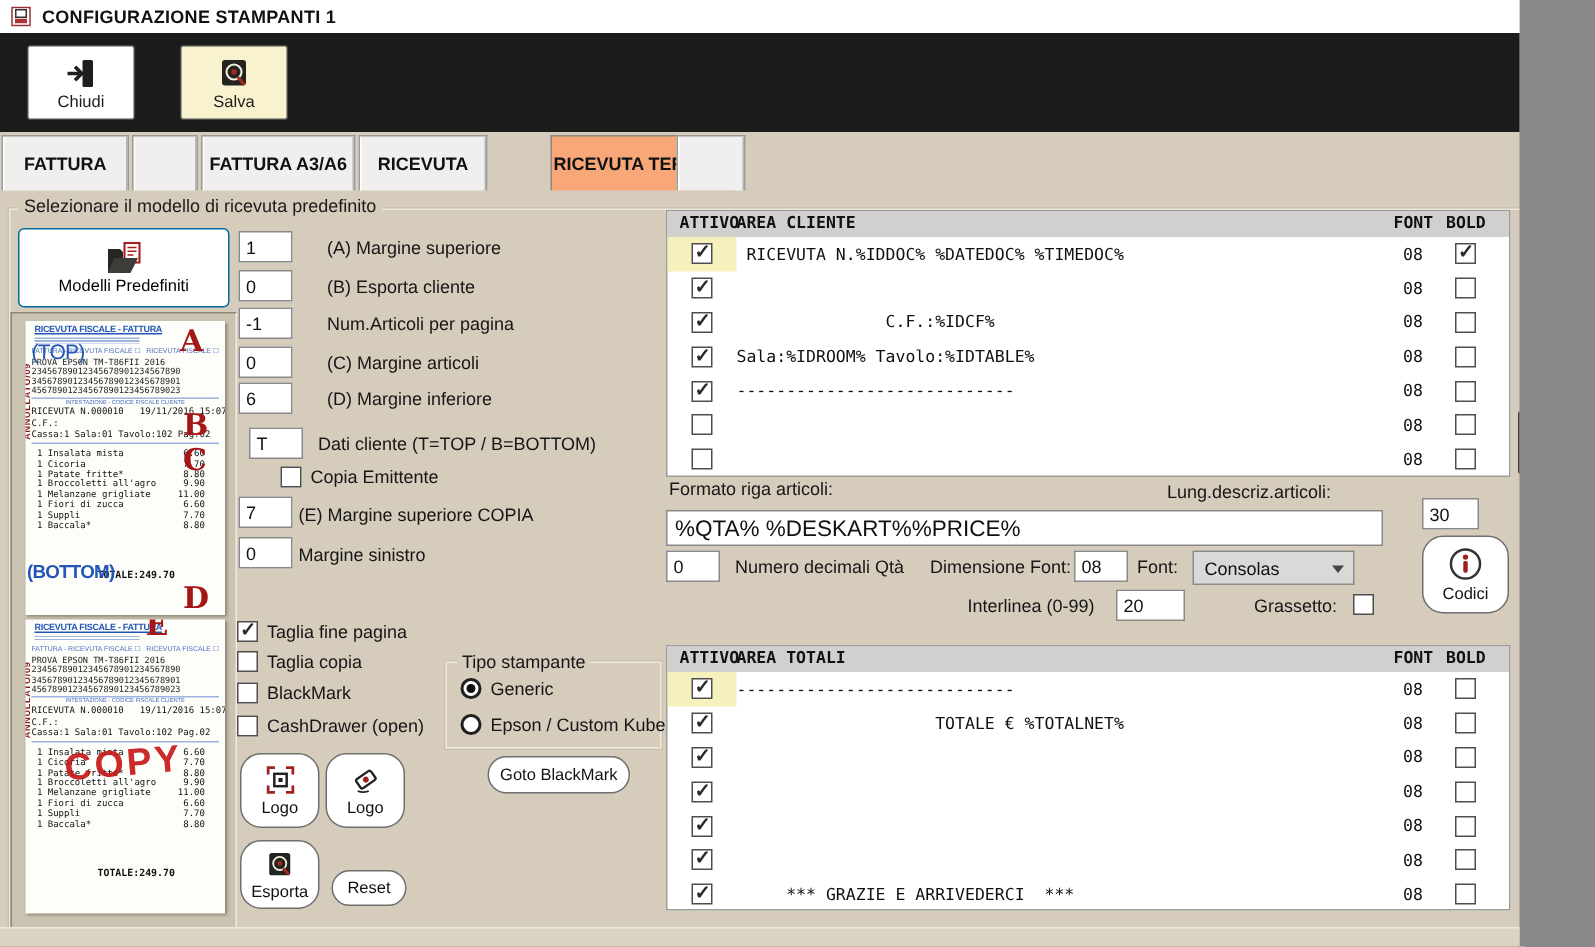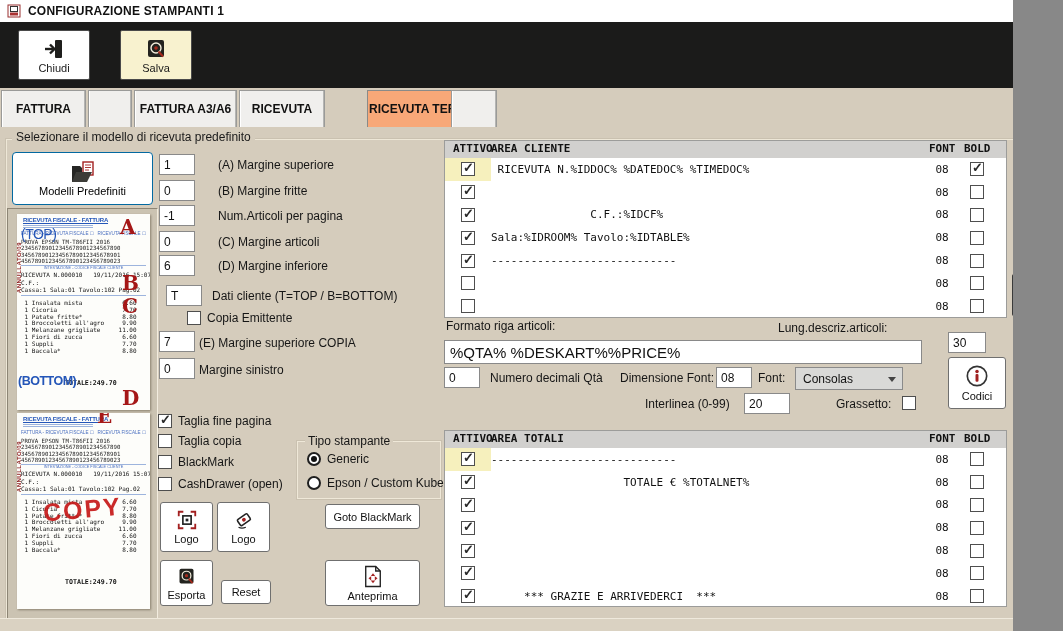--- a/index.html
+++ b/index.html
@@ -21,21 +21,21 @@
   .tab { position:absolute; top:90px; height:37px; background:#f0efed; border:1px solid #9a9a98; border-bottom:none; box-shadow:inset -1px 0 0 #b5b5b3, inset 1px 0 0 #fff; display:flex; align-items:center; justify-content:center; font-size:12px; font-weight:700; color:#111; cursor:pointer; }
   .tab.active { background:#f8a878; box-shadow:none; border-color:#8a8a88;margin-left:40px; }
 
   
   .groupbox { position:absolute; left:6px; top:139px; width:1050px; height:484px; border:1px solid #eee7d7; box-shadow:0 0 0 1px rgba(170,160,140,.25); }
   .gcaption { position:absolute; left:12px; top:130px; font-size:12px; color:#1a1a1a; background:#d5ccbc; padding:0 4px; }
 
   
   .lbl { position:absolute; font-size:12px; color:#161616; white-space:nowrap; }
   .numin { position:absolute; width:36px; height:21px; background:#fff; border:1px solid #898989; font-size:12px; font-family:"Liberation Sans",sans-serif; padding:1px 4px; color:#111; }
-  .btn { position:absolute; background:#fff; border:1px solid #6f6f6f; border-radius:3px; display:flex; flex-direction:column; align-items:center; justify-content:center; gap:2px; font-size:11px; color:#111; cursor:pointer; }
+  .btn { position:absolute; background:#fff; border:1px solid #6f6f6f; border-radius:14px; display:flex; flex-direction:column; align-items:center; justify-content:center; gap:2px; font-size:11px; color:#111; cursor:pointer; }
   .ck { display:inline-block; width:14px; height:14px; background:#fff; border:1px solid #4e4e4e; position:relative; cursor:pointer; flex:none; }
   .ck.on::after { content:"✓"; position:absolute; left:1px; top:-3px; font-size:13px; font-weight:700; color:#2a2a2a; }
   .ckrow { position:absolute; display:flex; align-items:center; gap:6px; font-size:12px; color:#161616; white-space:nowrap; }
   .radio { display:inline-block; width:14px; height:14px; border:2px solid #1f1f1f; border-radius:50%; background:#fff; position:relative; flex:none; cursor:pointer; }
   .radio.on::after { content:""; position:absolute; left:2px; top:2px; width:6px; height:6px; border-radius:50%; background:#111; }
 
   
   .modelli { position:absolute; left:12px; top:152px; width:141px; height:53px; background:#fff; border:1px solid #0369a1; border-radius:4px; display:flex; flex-direction:column; align-items:center; justify-content:center; gap:2px; font-size:11px; cursor:pointer; }
   .rpanel { position:absolute; left:7px; top:208px; width:151px; height:415px; background:#cbc3b2; border-top:1px solid #8d8575; border-left:1px solid #8d8575; border-right:1px solid #f2ecdf; border-bottom:1px solid #f2ecdf; }
   .receipt { position:absolute; left:9px; width:133px; height:196px; background:#fdfdfa; box-shadow:1px 1px 2px rgba(60,50,30,.45); overflow:hidden; }
@@ -212,21 +212,21 @@
         <span>249.70</span>
       </div>
       <span class="r-letter" style="left:80px;top:-9px;">E</span>
       <div class="r-copy">COPY</div>
     </div>
   </div>
 
   <input class="numin" style="left: 159px; top: 154px;" value="1">
   <span class="lbl" style="left:218px;top:158px;">(A) Margine superiore</span>
   <input class="numin" style="left: 159px; top: 180px;" value="0">
-  <span class="lbl" style="left:218px;top:184px;">(B) Margine fritte</span>
+  <span class="lbl" style="left:218px;top:184px;">(B) Esporta cliente</span>
   <input class="numin" style="left: 159px; top: 205px;" value="-1">
   <span class="lbl" style="left:218px;top:209px;">Num.Articoli per pagina</span>
   <input class="numin" style="left: 159px; top: 231px;" value="0">
   <span class="lbl" style="left:218px;top:235px;">(C) Margine articoli</span>
   <input class="numin" style="left: 159px; top: 255px;" value="6">
   <span class="lbl" style="left:218px;top:259px;">(D) Margine inferiore</span>
   <input class="numin" style="left: 166px; top: 285px;" value="T">
   <span class="lbl" style="left:212px;top:289px;">Dati cliente (T=TOP / B=BOTTOM)</span>
 
   <div class="ckrow" style="left:187px;top:311px;">
@@ -293,31 +293,20 @@
     <span class="radio on"></span>
     <span>Generic</span>
   </div>
   <div class="ckrow" style="left:307px;top:476px;">
     <span class="radio"></span>
     <span>Epson / Custom Kube</span>
   </div>
 
   <div class="btn" style="left:325px;top:504px;width:95px;height:25px;">
     <span>Goto BlackMark</span>
-  </div>
-  <div class="btn" style="left:325px;top:560px;width:95px;height:46px;">
-    <svg width="20" height="23" viewBox="0 0 22 25">
-      <path d="M3 1.5h11l5 5v17H3z" fill="#fff" stroke="#222" stroke-width="1.5"></path>
-      <path d="M14 1.5v5h5" fill="none" stroke="#222" stroke-width="1.5"></path>
-      <path d="M11 9l-2.4 3h4.8z" fill="#a32020"></path>
-      <path d="M11 20l-2.4-3h4.8z" fill="#a32020"></path>
-      <path d="M6 14.5l3-2.4v4.8z" fill="#a32020"></path>
-      <path d="M16 14.5l-3-2.4v4.8z" fill="#a32020"></path>
-    </svg>
-    <span>Anteprima</span>
   </div>
 
   <div class="dtable" style="top:140px;height:178px;">
     <div class="thead">
       <span class="h-attivo">ATTIVO</span>
       <span class="h-name">AREA CLIENTE</span>
       <span class="h-font">FONT</span>
       <span class="h-bold">BOLD</span>
     </div>
     <div class="trow">

